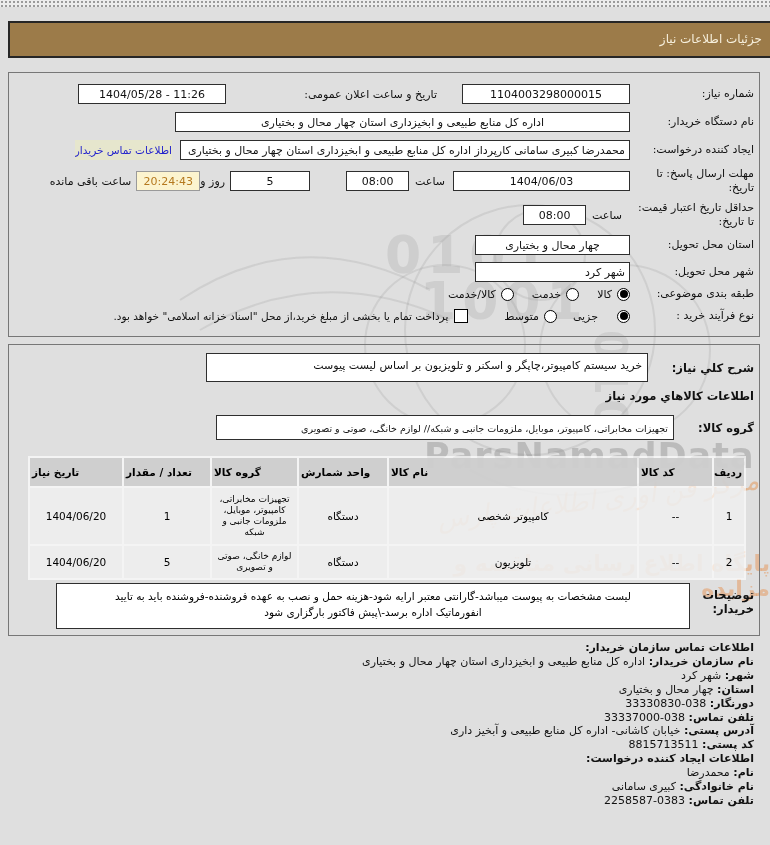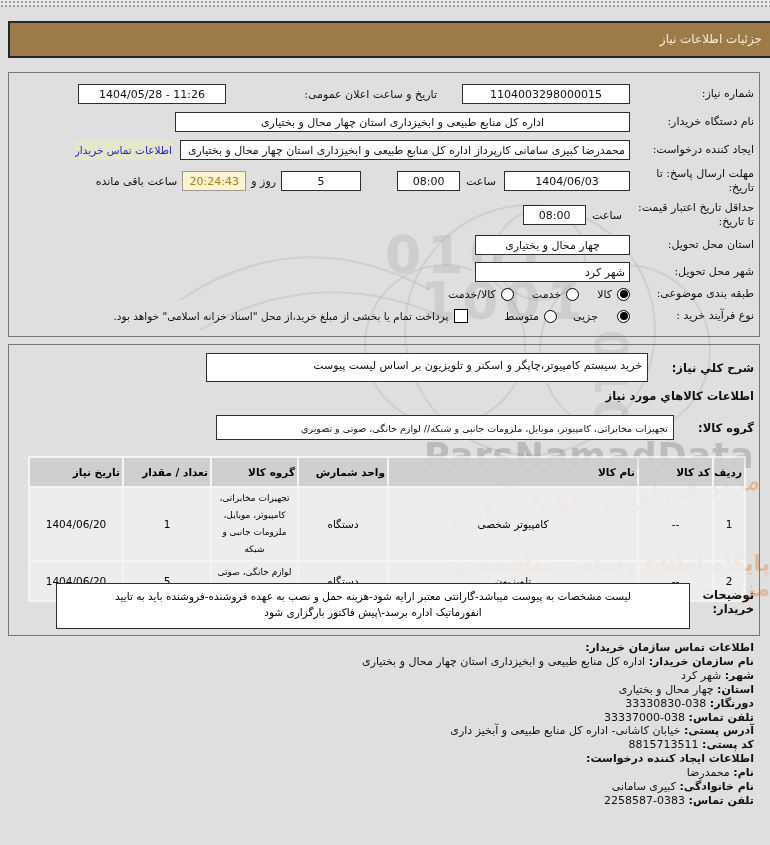--- a/index.html
+++ b/index.html
@@ -29,24 +29,24 @@
   .rad{position:relative;width:11px;height:11px;border:1.6px solid #000;border-radius:50%;
     background:#fff;flex:0 0 auto;display:inline-block;}
   .rad.on::after{content:'';position:absolute;left:1.5px;top:1.5px;right:1.5px;bottom:1.5px;
     background:#000;border-radius:50%;}
   .chk{width:12px;height:12px;border:1.6px solid #000;background:#fff;flex:0 0 auto;}
   .blab{font-weight:bold;font-size:11.5px;color:#111;line-height:14px;}
   
   table.goods{position:absolute;left:28px;top:456px;width:714px;border-collapse:separate;
     border-spacing:2px;background:rgba(255,255,255,0.65);table-layout:fixed;direction:rtl;}
   table.goods th{background:rgba(203,203,203,0.92);font-size:10.5px;font-weight:bold;height:28px;
-    text-align:right;padding:0 2px;}
+    text-align:left;padding:0 2px;}
   table.goods td{background:rgba(234,234,234,0.72);font-size:10.5px;text-align:center;
     vertical-align:middle;padding:2px;overflow:hidden;}
-  table.goods td.small{font-size:9px;line-height:17px;}
+  table.goods td.small{font-size:9px;line-height:11px;}
   .notesbox{position:absolute;left:56px;top:583px;width:632px;height:40px;background:#fff;
     border:1px solid #2e2e2e;font-size:10.5px;line-height:16px;text-align:center;direction:rtl;
     padding-top:4px;box-sizing:content-box;overflow:hidden;}
   
   .contact{position:absolute;right:16px;left:10px;top:641px;direction:rtl;text-align:right;
     font-size:11px;color:#111;line-height:13.9px;}
   .contact b{font-size:11px;}
   .num{direction:ltr;unicode-bidi:embed;display:inline-block;}
   
   .wm{position:absolute;z-index:0;pointer-events:none;}
@@ -104,26 +104,26 @@
     </div>
 
     <div class="row" style="top:140px;">
       <span class="lab">ایجاد کننده درخواست:</span>
       <span class="ibox rtext" style="width:450px;padding:0 4px;">محمدرضا کبیری سامانی کارپرداز اداره کل منابع طبیعی و ابخیزداری استان چهار محال و بختیاری</span>
       <span class="linkbox" style="width:97px;margin-right:8px;">اطلاعات تماس خریدار</span>
     </div>
 
     <div class="row" style="top:165px;height:32px;">
       <span class="lab">مهلت ارسال پاسخ: تا تاریخ:</span>
-      <span class="ibox" dir="ltr" style="width:126px;">1404/06/03</span>
+      <span class="ibox" dir="ltr" style="width:177px;">1404/06/03</span>
       <span class="slab" style="margin-right:8px;">ساعت</span>
       <span class="ibox" dir="ltr" style="width:63px;margin-right:6px;">08:00</span>
       <span class="ibox" style="width:80px;margin-right:36px;">5</span>
       <span class="slab" style="margin-right:5px;">روز و</span>
-      <span class="countdown" dir="ltr" style="width:64px;margin-right:5px;">20:24:43</span>
+      <span class="countdown" dir="ltr" style="width:64px;">20:24:43</span>
       <span class="slab" style="margin-right:5px;white-space:nowrap;">ساعت باقی مانده</span>
     </div>
 
     <div class="row" style="top:199px;height:32px;">
       <span class="lab">حداقل تاریخ اعتبار قیمت: تا تاریخ:</span>
       <span class="slab" style="margin-right:8px;">ساعت</span>
       <span class="ibox" dir="ltr" style="width:63px;margin-right:6px;">08:00</span>
     </div>
 
     <div class="row" style="top:235px;">

